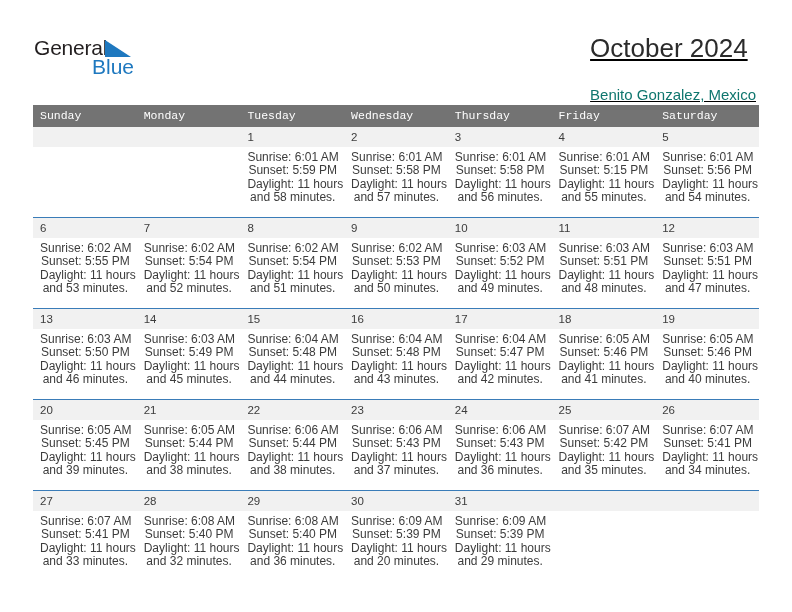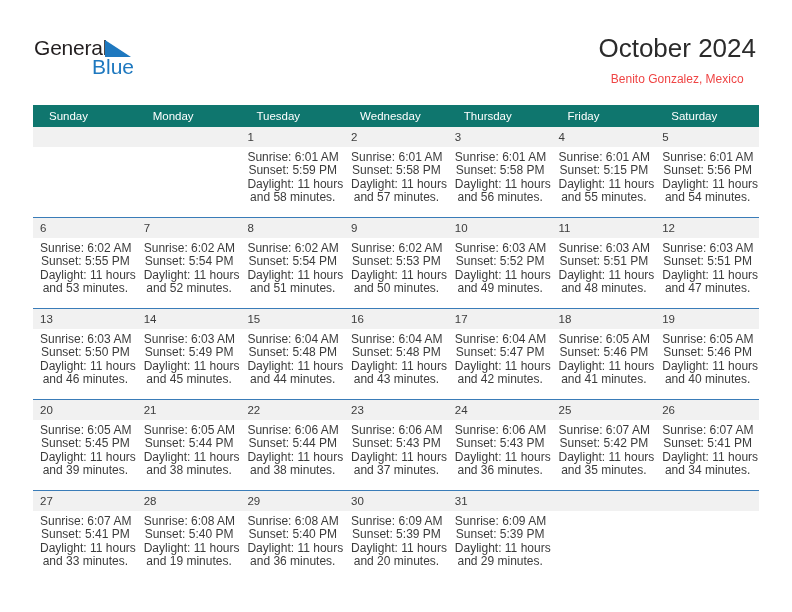--- a/index.html
+++ b/index.html
@@ -64,58 +64,60 @@
     font-size: 21px;
     color: #1e78bf;
     line-height: 23px;
     white-space: nowrap;
   }
 
   .title-block {
     position: absolute;
     right: 36px;
     top: 32px;
-    text-align: center;
+    text-align: left;
+    text-decoration: underline;
   }
   .cal-title {
     font-size: 26px;
     font-weight: normal;
     color: #2b2b2b;
     line-height: 32px;
     white-space: nowrap;
   }
   .cal-subtitle {
-    margin-top: 7px;
-    font-size: 12px;
-    color: #ef4444;
+    margin-top: 23px;
+    font-size: 15px;
+    color: #0f766e;
     line-height: 16px;
     white-space: nowrap;
   }
 
   
   .calendar {
     position: absolute;
     left: 33px;
     top: 105px;
     width: 726px;
     border-collapse: collapse;
     table-layout: fixed;
   }
   .calendar col { width: 103.71px; }
 
   thead th {
-    background: #0f766e;
+    background: #737373;
     color: #ffffff;
     font-size: 11.5px;
     font-weight: normal;
     text-align: left;
-    padding: 5px 0 5px 16px;
+    padding: 5px 0 5px 7px;
     height: 11px;
     line-height: 12px;
     border: none;
+    font-family: Liberation Mono, monospace;
   }
 
   tbody tr.week-row > td {
     vertical-align: top;
     padding: 0;
     border: none;
     border-top: 1px solid #3a7cb8;
     height: 90px;
   }
   tbody tr.week-row:first-child > td {
@@ -506,21 +508,21 @@
               </div>
             </div>
           </td>
           <td>
             <div class="cell-inner">
               <div class="daynum">28</div>
               <div class="details">
                 <div>Sunrise: 6:08 AM</div>
                 <div>Sunset: 5:40 PM</div>
                 <div>Daylight: 11 hours</div>
-                <div>and 19 minutes.</div>
+                <div>and 32 minutes.</div>
               </div>
             </div>
           </td>
           <td>
             <div class="cell-inner">
               <div class="daynum">29</div>
               <div class="details">
                 <div>Sunrise: 6:08 AM</div>
                 <div>Sunset: 5:40 PM</div>
                 <div>Daylight: 11 hours</div>

